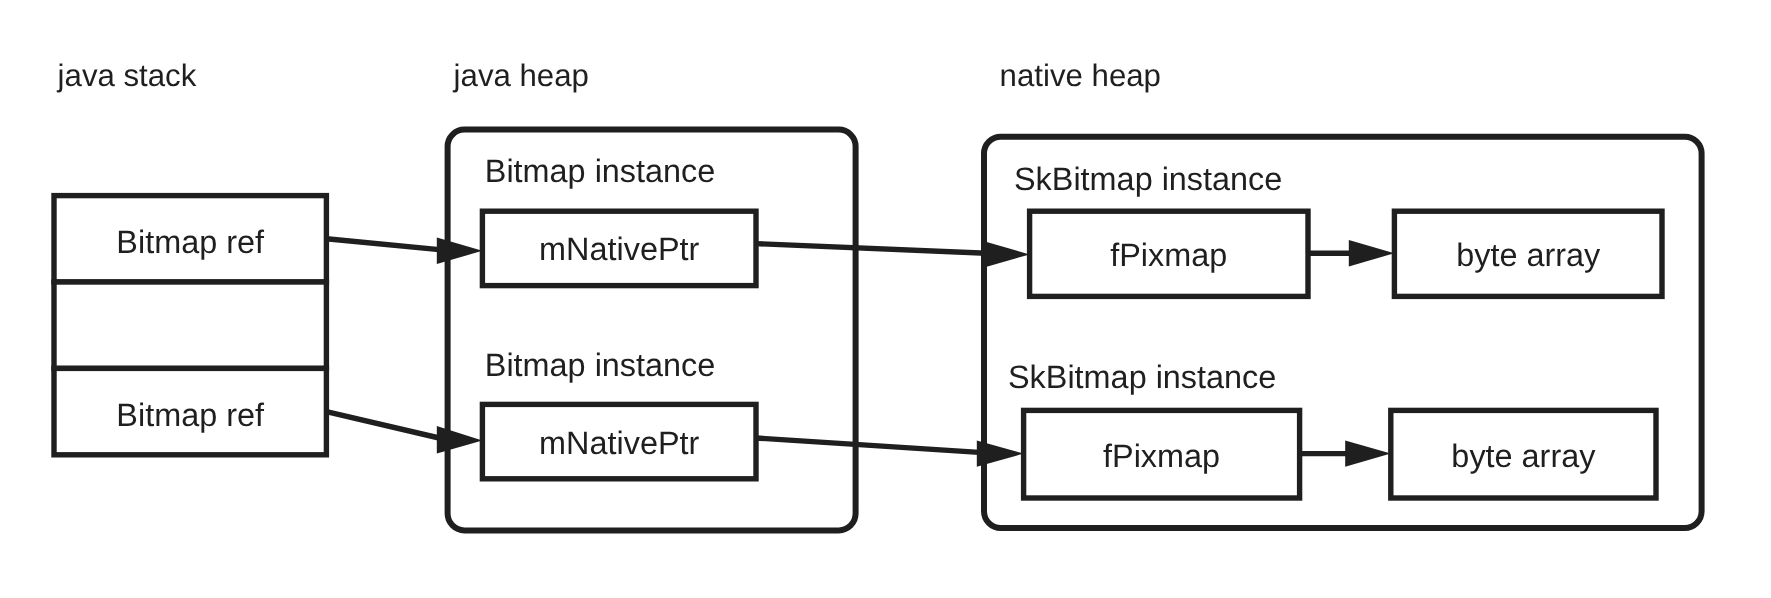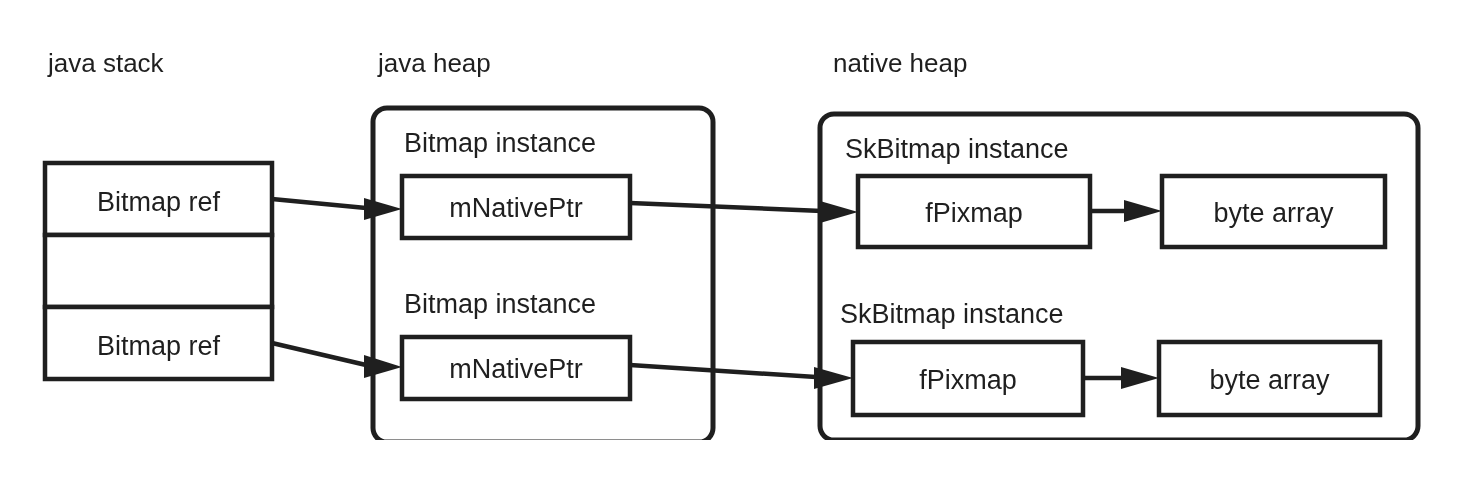--- a/index.html
+++ b/index.html
@@ -6,21 +6,21 @@
     margin: 0;
     padding: 0;
     background: #ffffff;
   }
   body {
     font-family: "Liberation Sans", sans-serif;
   }
   #diagram-root {
     position: relative;
     width: 1476px;
-    height: 440px;
+    height: 498px;
     background: #ffffff;
     overflow: hidden;
   }
   svg#diagram-svg {
     position: absolute;
     top: 0;
     left: 0;
     width: 1476px;
     height: 498px;
     display: block;

